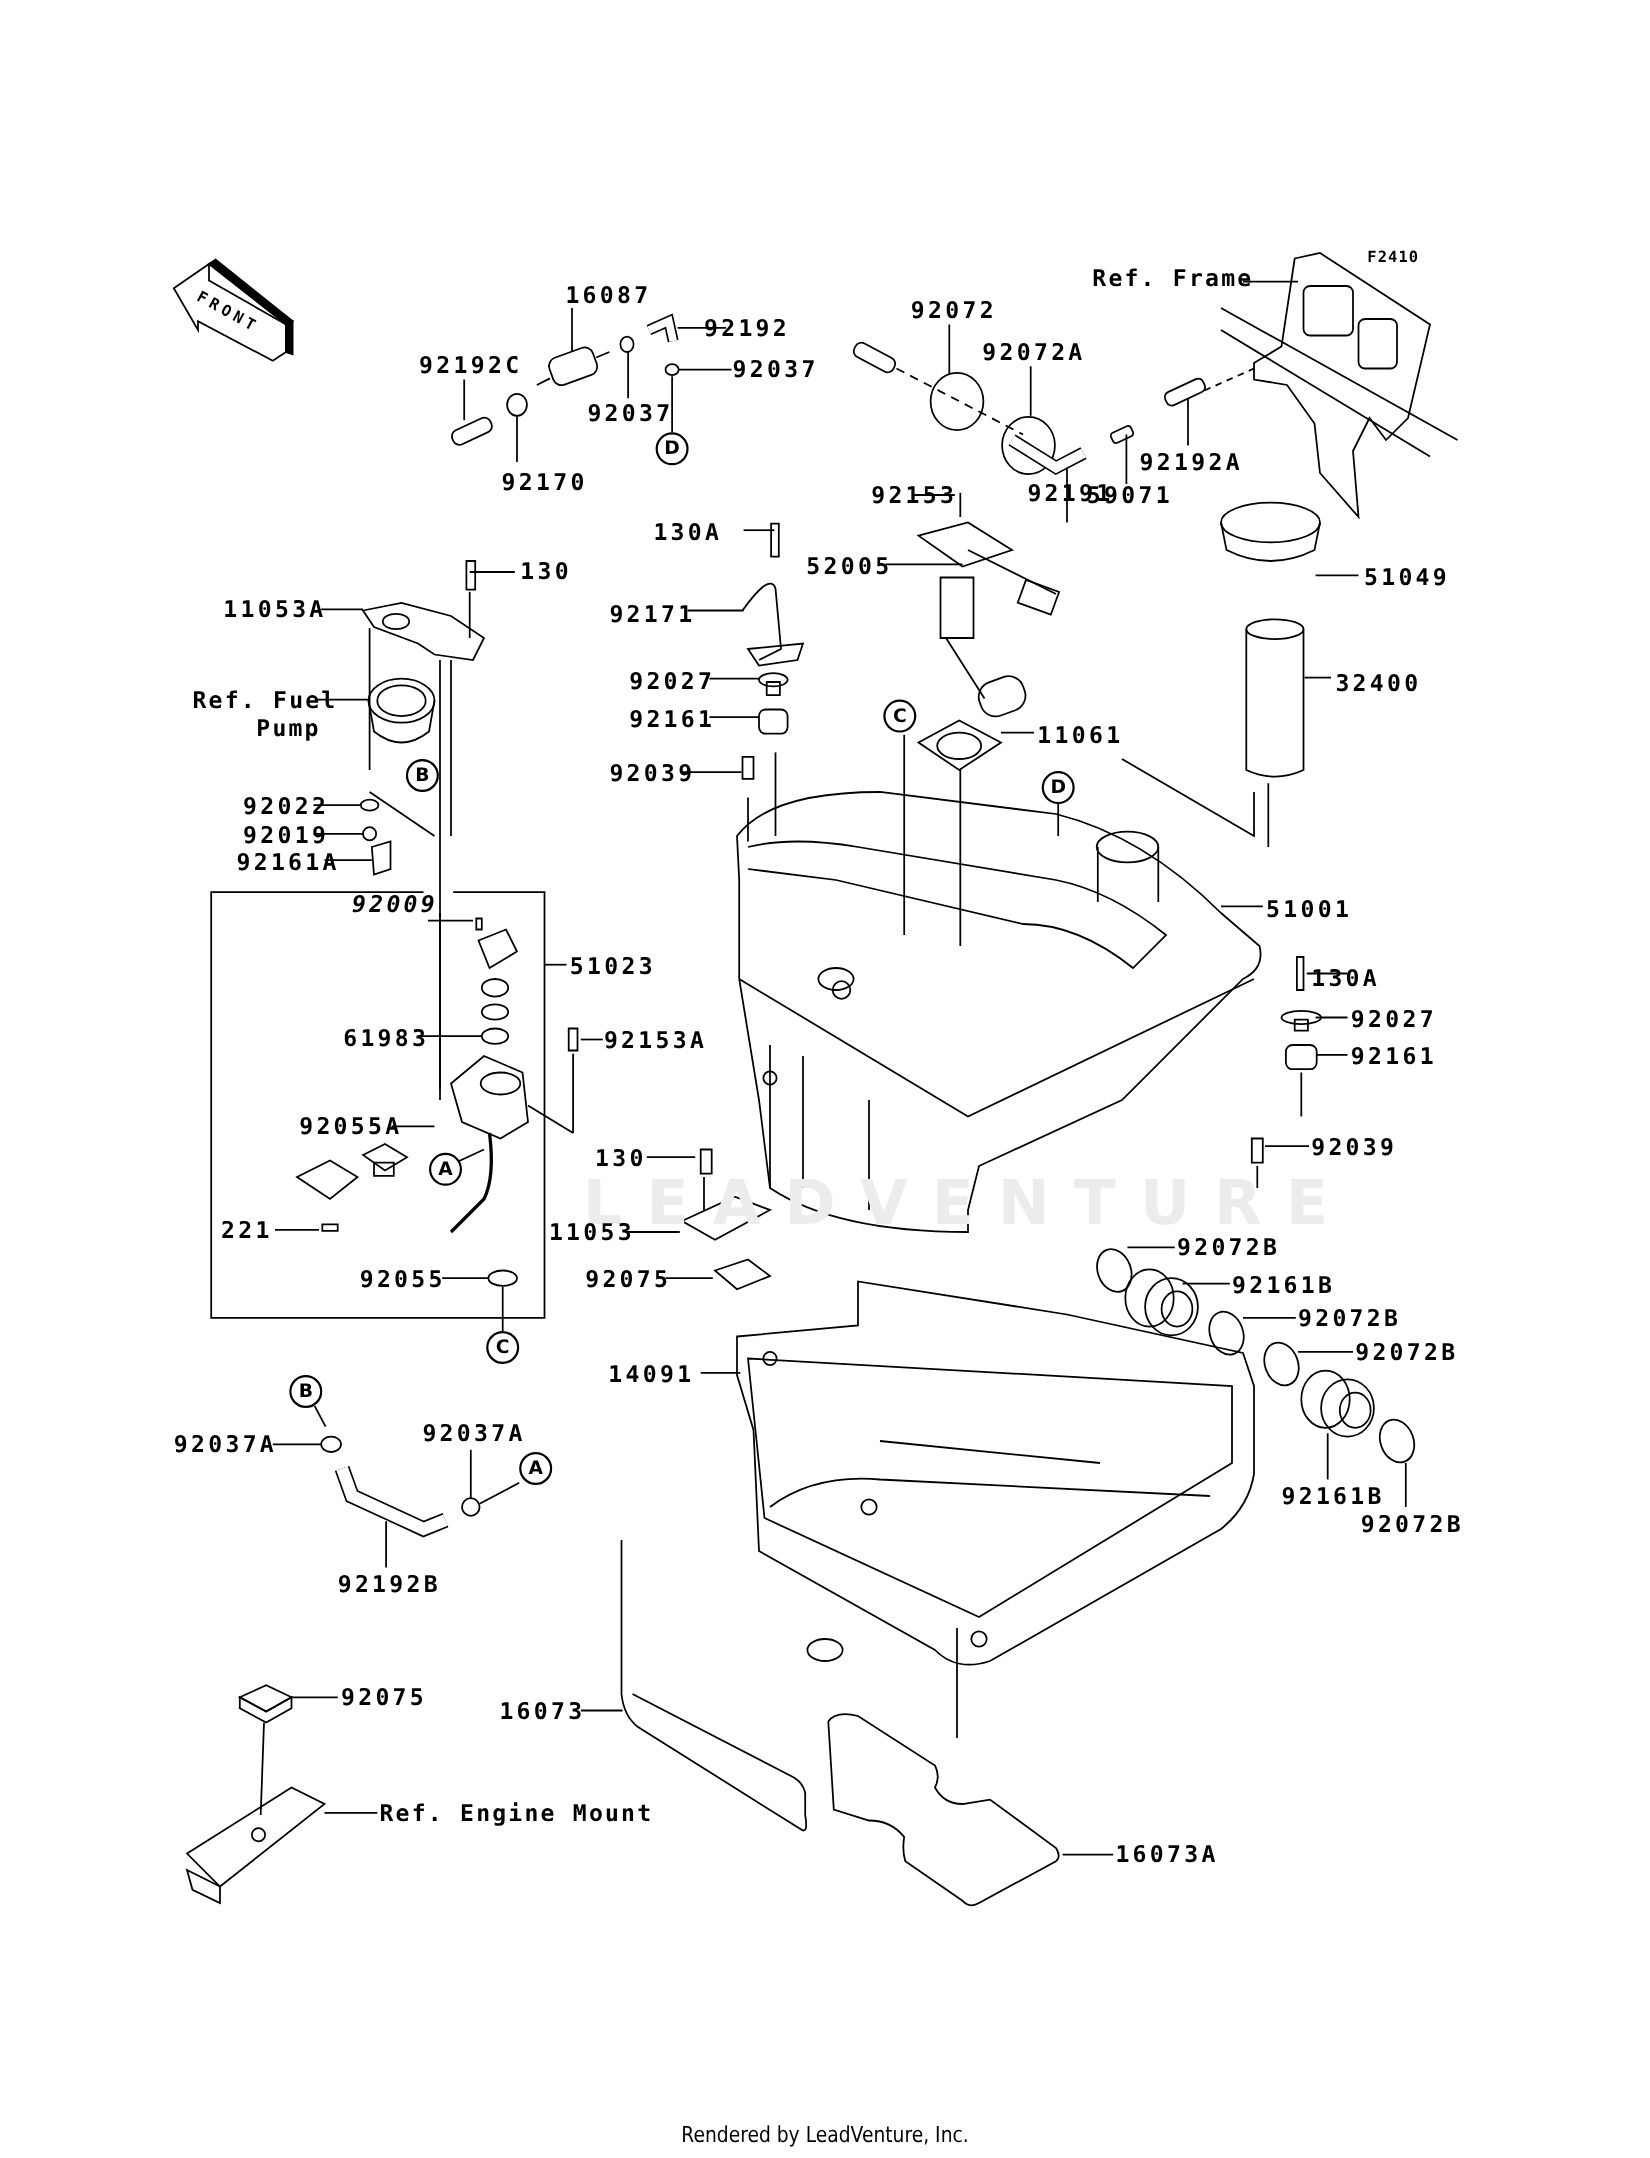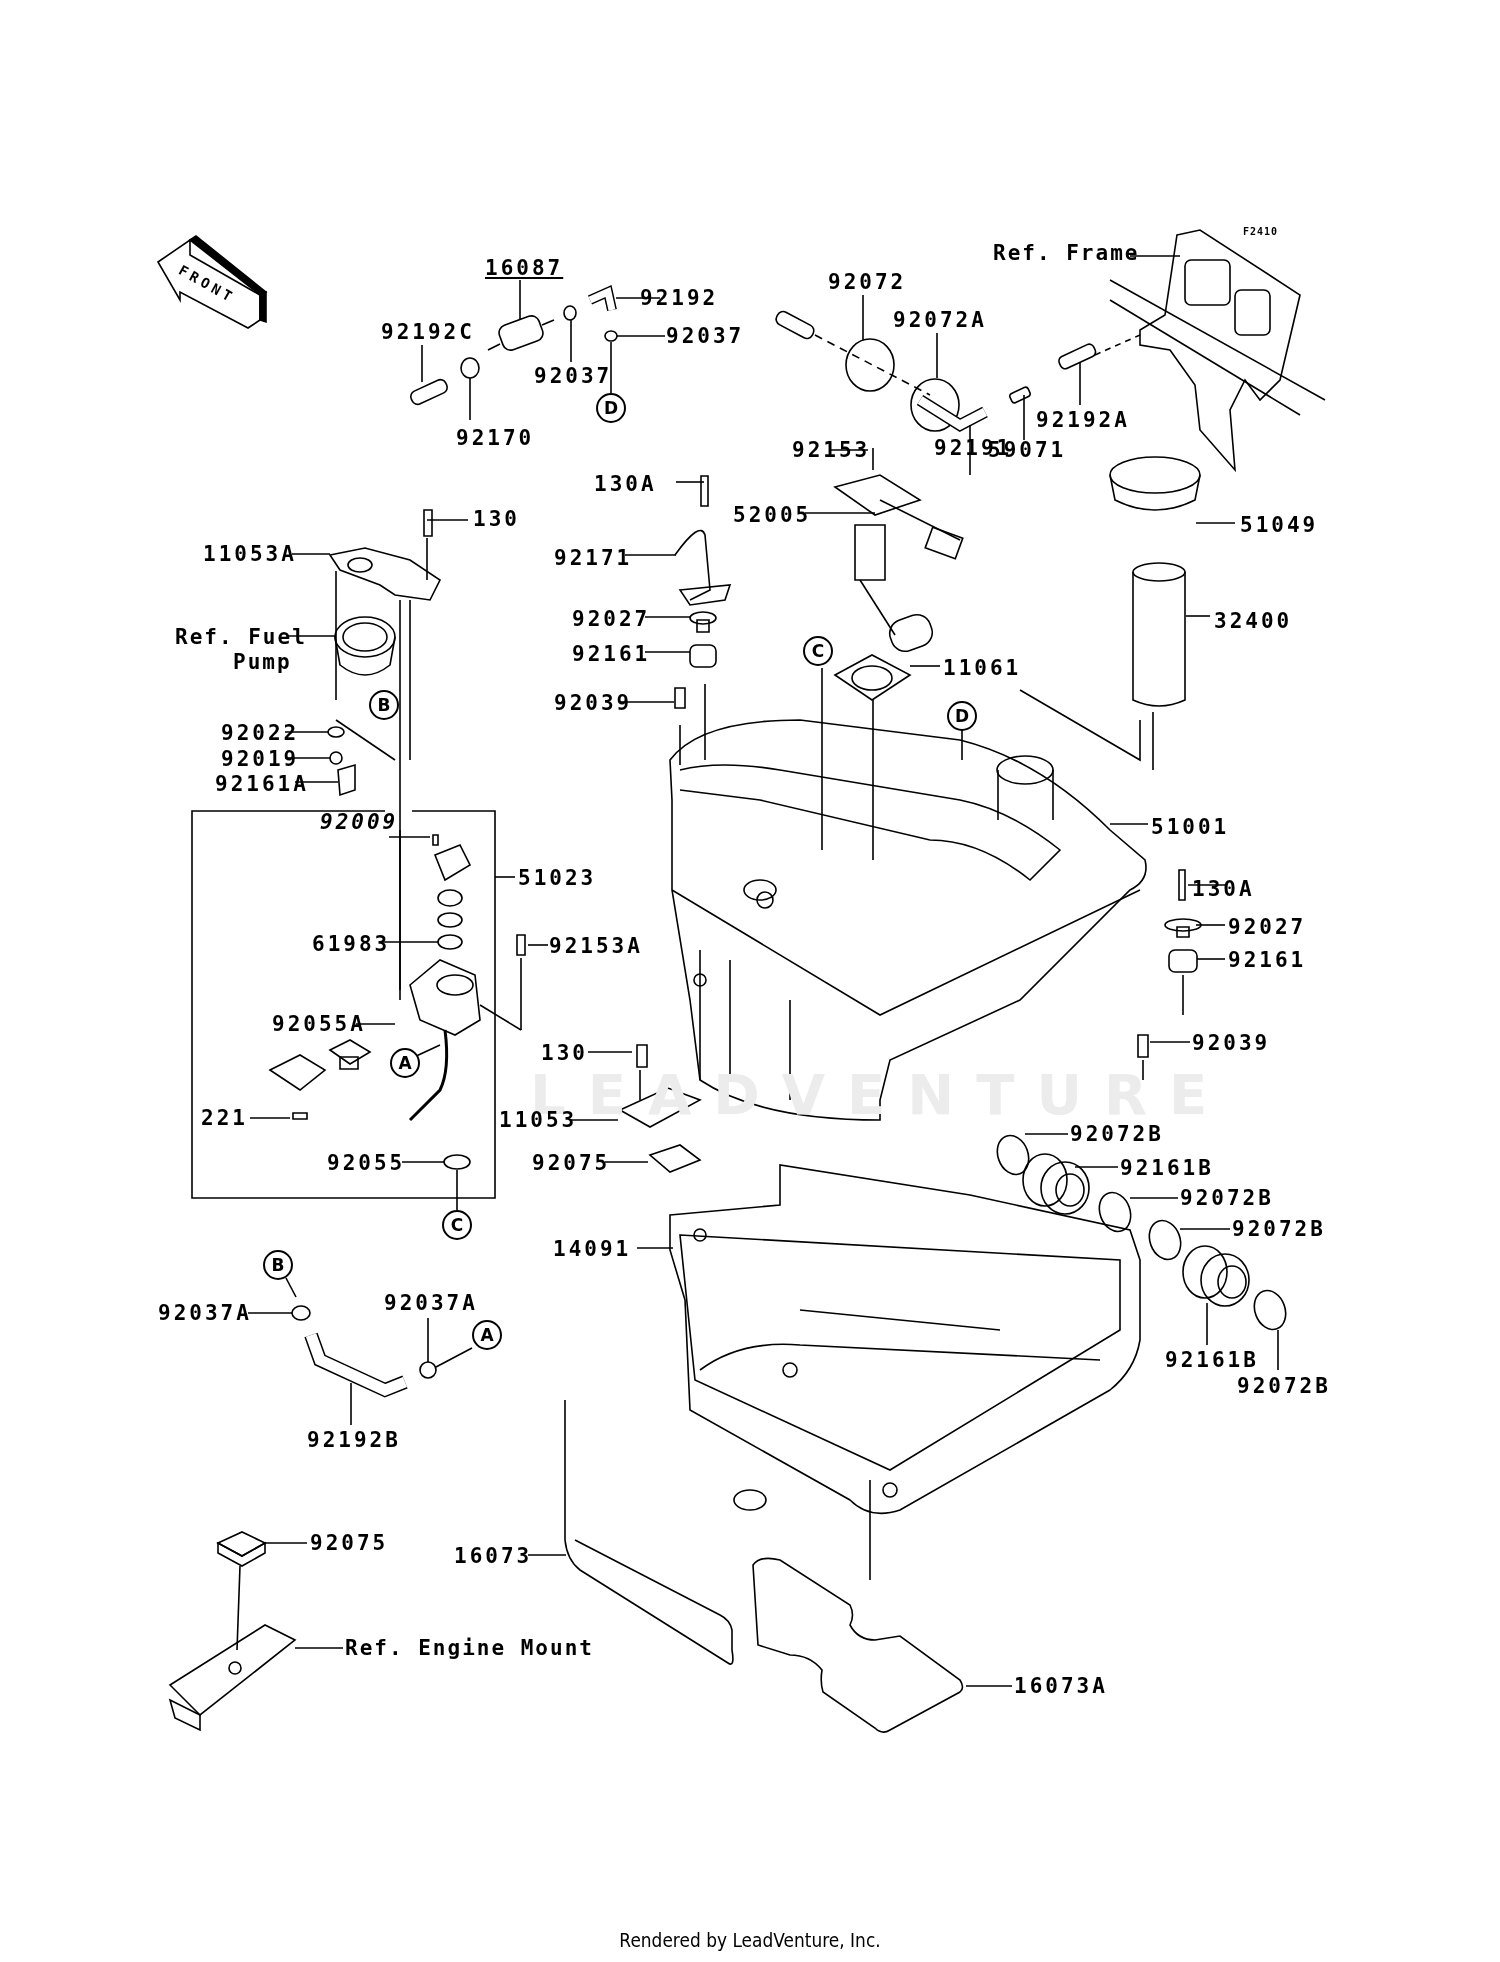--- a/index.html
+++ b/index.html
@@ -1,20 +1,20 @@
 <!DOCTYPE html>
 <html><head>
 <meta charset="utf-8">
 <style>
   html,body{margin:0;padding:0;background:#fff;}
   body{width:1500px;height:1962px;position:relative;overflow:hidden;font-family:"DejaVu Sans Mono","Liberation Mono",monospace;}
   #diagram{position:absolute;left:0;top:0;width:1500px;height:1962px;}
   .lbl{position:absolute;font-family:"DejaVu Sans Mono","Liberation Mono",monospace;font-weight:bold;font-size:21px;letter-spacing:3px;color:#000;white-space:nowrap;line-height:1;cursor:pointer;}
   .ref{font-weight:bold;letter-spacing:2px;}
-  .fig{position:absolute;font-family:"DejaVu Sans Mono",monospace;font-size:10px;font-weight:bold;letter-spacing:1px;}
+  .fig{position:absolute;font-family:"DejaVu Sans Mono",monospace;font-size:14px;font-weight:bold;letter-spacing:1px;}
   .marker{position:absolute;width:30px;height:30px;border:2px solid #000;border-radius:50%;box-sizing:border-box;font-family:"DejaVu Sans","Liberation Sans",sans-serif;font-weight:bold;font-size:17px;text-align:center;line-height:26px;background:#fff;}
   .footer{position:absolute;left:0;width:1500px;top:1928px;text-align:center;font-family:"DejaVu Sans","Liberation Sans",sans-serif;font-size:20px;color:#000;transform:scaleX(0.85);}
   .watermark{position:absolute;left:530px;top:1062px;font-family:"DejaVu Sans","Liberation Sans",sans-serif;font-size:56px;letter-spacing:22px;color:#ececec;font-weight:bold;}
   svg line, svg path, svg rect, svg ellipse, svg circle, svg polyline, svg polygon{vector-effect:non-scaling-stroke;}
 </style>
 </head>
 <body>
 
 <div id="diagram">
 
@@ -300,21 +300,21 @@
 
   <div class="marker" style="left:596px;top:393px;">D</div>
   <div class="marker" style="left:803px;top:636px;">C</div>
   <div class="marker" style="left:947px;top:701px;">D</div>
   <div class="marker" style="left:369px;top:690px;">B</div>
   <div class="marker" style="left:390px;top:1048px;">A</div>
   <div class="marker" style="left:442px;top:1210px;">C</div>
   <div class="marker" style="left:263px;top:1250px;">B</div>
   <div class="marker" style="left:472px;top:1320px;">A</div>
 
-  <div class="lbl" style="left:485px;top:258px;text-decoration:underline;">16087</div>
+  <div class="lbl" style="left:514px;top:258px;">16087</div>
   <div class="lbl" style="left:640px;top:288px;">92192</div>
   <div class="lbl" style="left:381px;top:322px;">92192C</div>
   <div class="lbl" style="left:666px;top:326px;">92037</div>
   <div class="lbl" style="left:534px;top:366px;">92037</div>
   <div class="lbl" style="left:456px;top:428px;">92170</div>
   <div class="lbl" style="left:828px;top:272px;">92072</div>
   <div class="lbl" style="left:893px;top:310px;">92072A</div>
   <div class="lbl" style="left:1036px;top:410px;">92192A</div>
   <div class="lbl" style="left:988px;top:440px;">59071</div>
   <div class="lbl" style="left:934px;top:438px;">92191</div>

